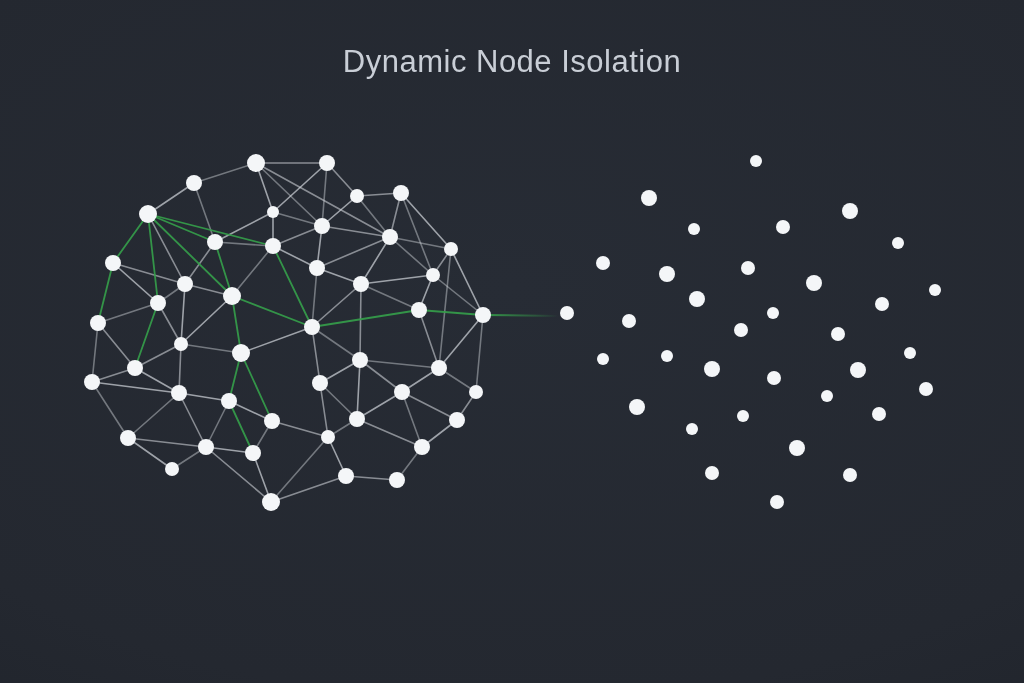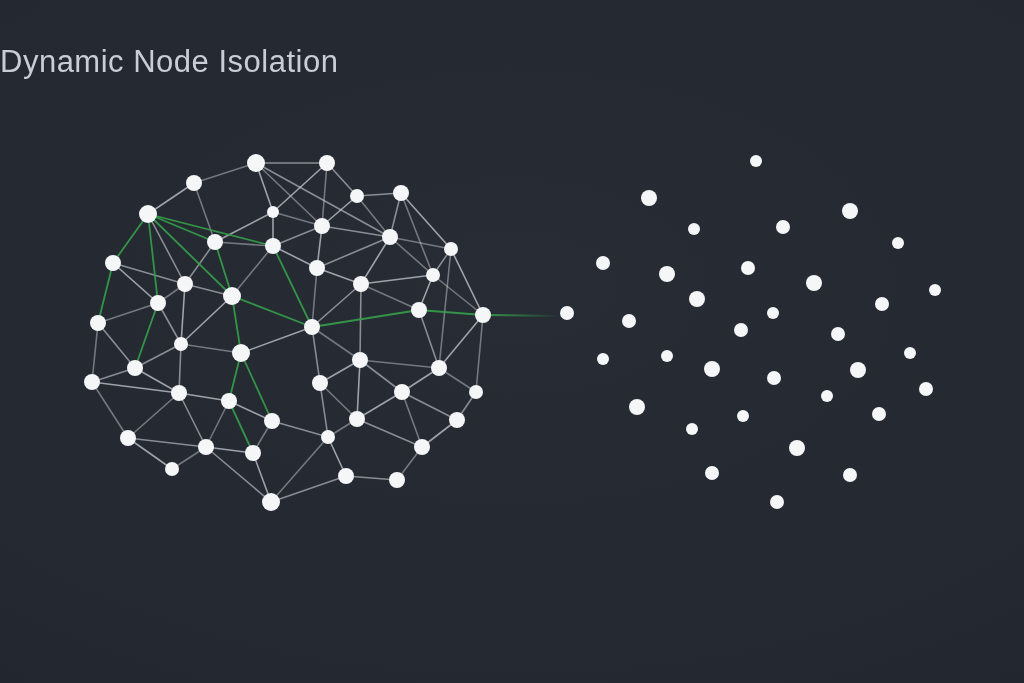--- a/index.html
+++ b/index.html
@@ -7,21 +7,21 @@
     width:1024px;height:683px;overflow:hidden;
     font-family:"Liberation Sans","DejaVu Sans",sans-serif;
     background:#20242c;
   }
   .stage{
     position:relative;width:1024px;height:683px;
     background:radial-gradient(ellipse 130% 110% at 50% 42%, #272c35 0%, #242830 55%, #1b1f26 100%);
   }
   .title{
     position:absolute;top:44px;left:0;width:100%;
-    text-align:left;
+    text-align:center;
     font-size:31px;font-weight:400;letter-spacing:0.5px;
     color:#c9ced6;
     user-select:none;
   }
   svg.diagram{position:absolute;left:0;top:0;}
   .edge-white{stroke-linecap:round;}
   .edge-green{stroke-linecap:round;}
 </style>
 </head>
 <body>

